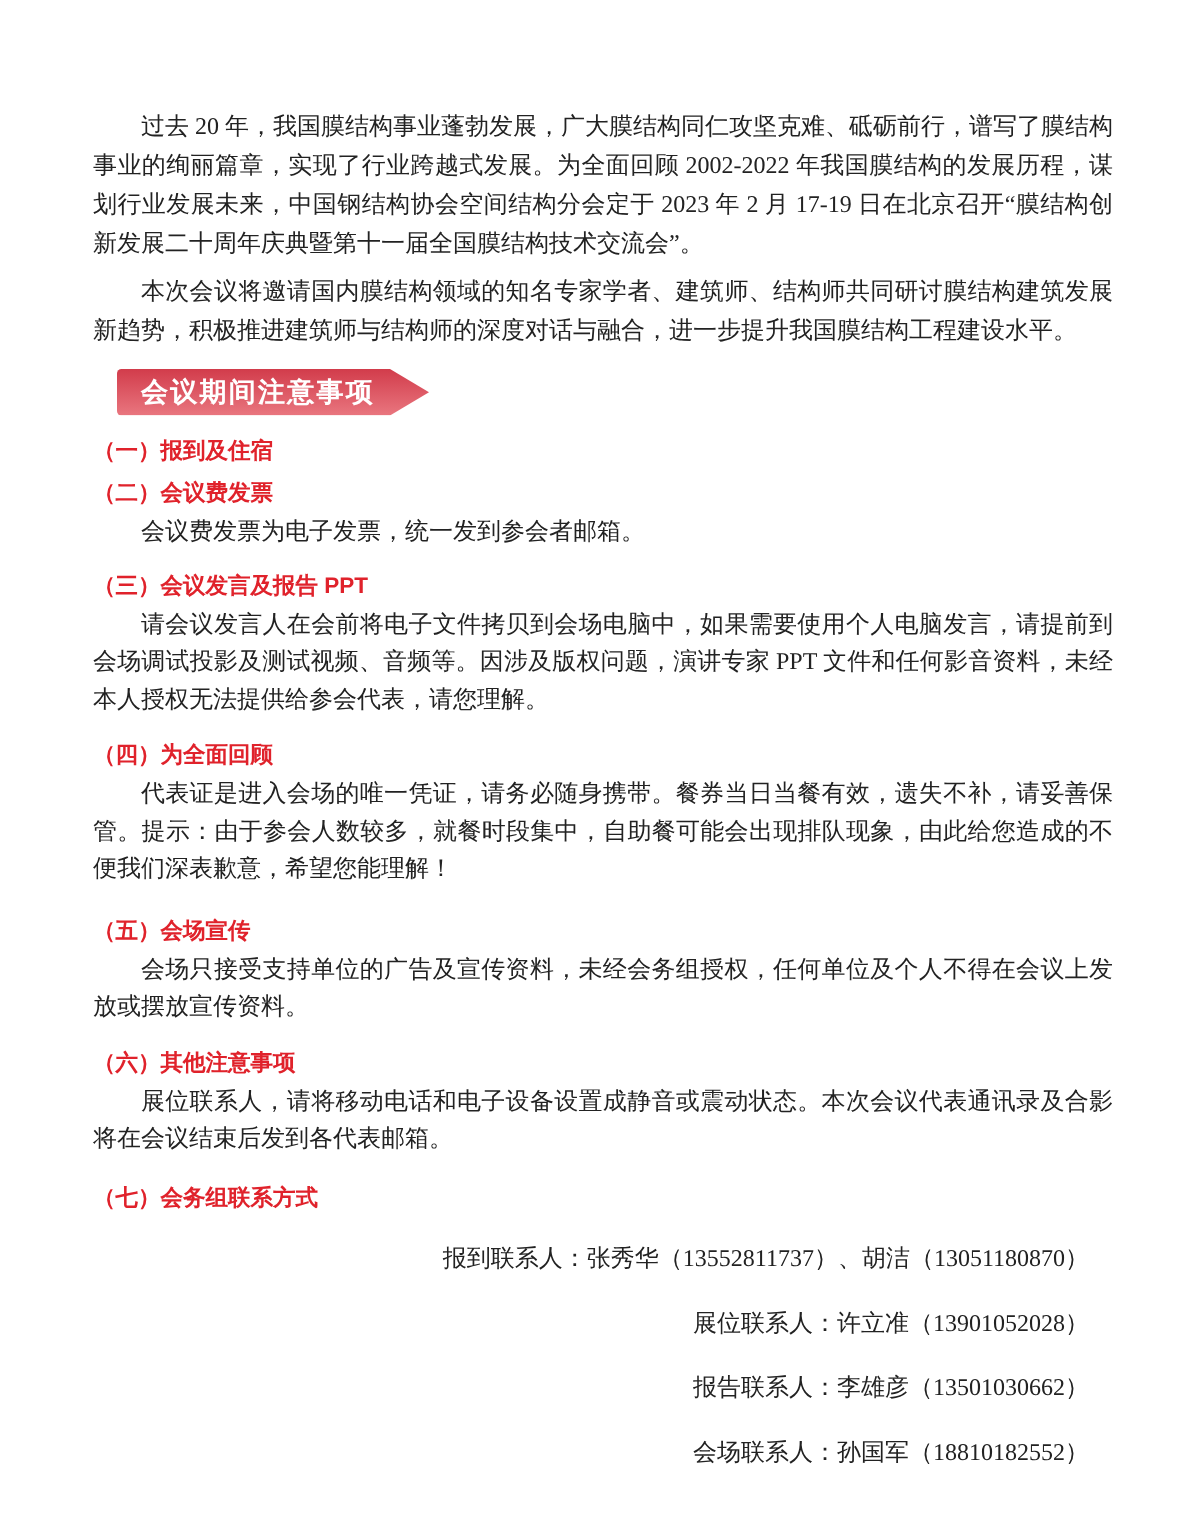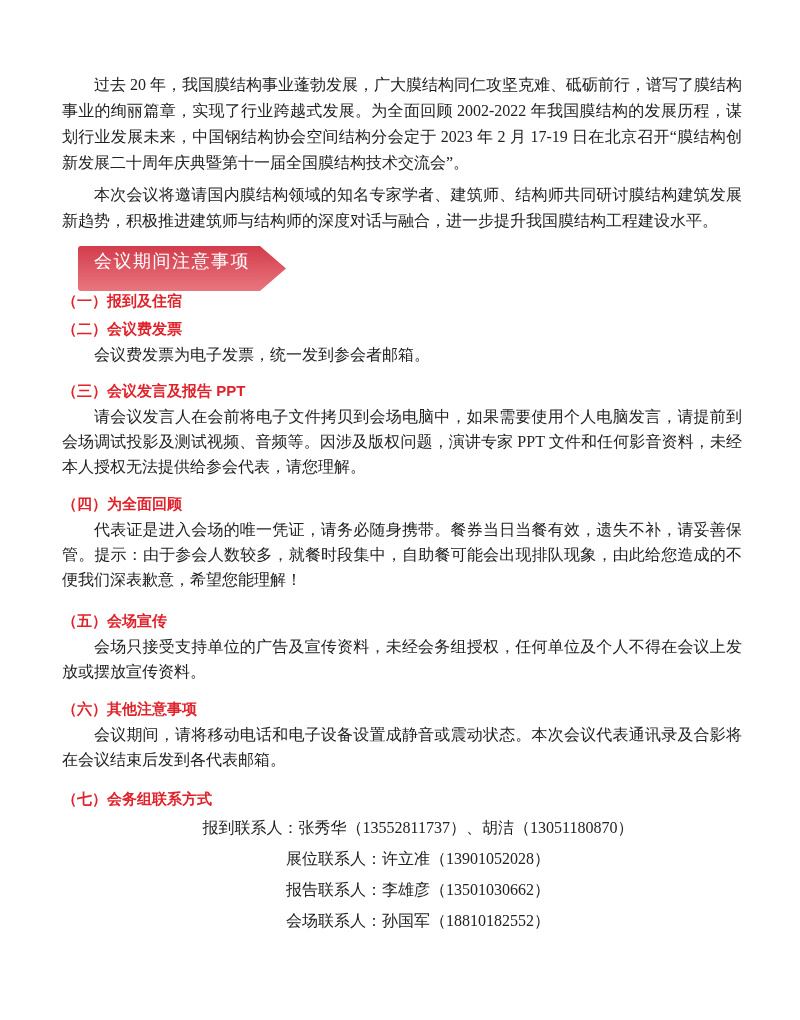--- a/index.html
+++ b/index.html
@@ -29,26 +29,26 @@
     color: #222222;
   }
   .para.second { margin-top: 6px; }
 
   .banner-wrap {
     height: 31px;
     margin: 12px 0 0 16px;
   }
   .banner {
     display: inline-block;
-    height: 45px;
+    height: 31px;
     line-height: 31px;
     padding: 0 36px 0 16px;
     color: #ffffff;
     font-family: "Liberation Sans", "DejaVu Sans", sans-serif;
-    font-weight: normal;
+    font-weight: bold;
     font-size: 18px;
     letter-spacing: 1.5px;
     background: linear-gradient(180deg, #d23c4b 0%, #e9767f 100%);
     clip-path: polygon(0 0, calc(100% - 26px) 0, 100% 50%, calc(100% - 26px) 100%, 0 100%);
     border-radius: 3px 0 0 3px;
   }
 
   .sec-h {
     margin: 12px 0 2px 0;
     font-size: 15px;
@@ -67,25 +67,25 @@
 
   .sec-body p {
     margin: 0;
     font-size: 16px;
     line-height: 25px;
     text-align: justify;
     text-indent: 2em;
     color: #222222;
   }
   .contacts p {
-    margin: 4px;
+    margin: 16px;
     font-size: 16px;
     line-height: 27px;
     text-indent: 2em;
-    text-align: center;
+    text-align: right;
     color: #222222;
   }
 </style>
 </head>
 <body>
 
 <div class="page">
 
   <p class="para">过去 20 年，我国膜结构事业蓬勃发展，广大膜结构同仁攻坚克难、砥砺前行，谱写了膜结构事业的绚丽篇章，实现了行业跨越式发展。为全面回顾 2002-2022 年我国膜结构的发展历程，谋划行业发展未来，中国钢结构协会空间结构分会定于 2023 年 2 月 17-19 日在北京召开“膜结构创新发展二十周年庆典暨第十一届全国膜结构技术交流会”。</p>
   <p class="para second">本次会议将邀请国内膜结构领域的知名专家学者、建筑师、结构师共同研讨膜结构建筑发展新趋势，积极推进建筑师与结构师的深度对话与融合，进一步提升我国膜结构工程建设水平。</p>
@@ -111,21 +111,21 @@
     <p>代表证是进入会场的唯一凭证，请务必随身携带。餐券当日当餐有效，遗失不补，请妥善保管。提示：由于参会人数较多，就餐时段集中，自助餐可能会出现排队现象，由此给您造成的不便我们深表歉意，希望您能理解！</p>
   </div>
 
   <h3 class="sec-h mt18"><span class="num">（五）</span><span class="ttl">会场宣传</span></h3>
   <div class="sec-body">
     <p>会场只接受支持单位的广告及宣传资料，未经会务组授权，任何单位及个人不得在会议上发放或摆放宣传资料。</p>
   </div>
 
   <h3 class="sec-h mt14"><span class="num">（六）</span><span class="ttl">其他注意事项</span></h3>
   <div class="sec-body">
-    <p>会议期间，请将移动电话和电子设备设置成静音或震动状态。本次会议代表通讯录及合影将在会议结束后发到各代表邮箱。</p>
+    <p>展位联系人，请将移动电话和电子设备设置成静音或震动状态。本次会议代表通讯录及合影将在会议结束后发到各代表邮箱。</p>
   </div>
 
   <h3 class="sec-h mt16"><span class="num">（七）</span><span class="ttl">会务组联系方式</span></h3>
   <div class="contacts">
     <p>报到联系人：张秀华（13552811737）、胡洁（13051180870）</p>
     <p>展位联系人：许立准（13901052028）</p>
     <p>报告联系人：李雄彦（13501030662）</p>
     <p>会场联系人：孙国军（18810182552）</p>
   </div>
 

